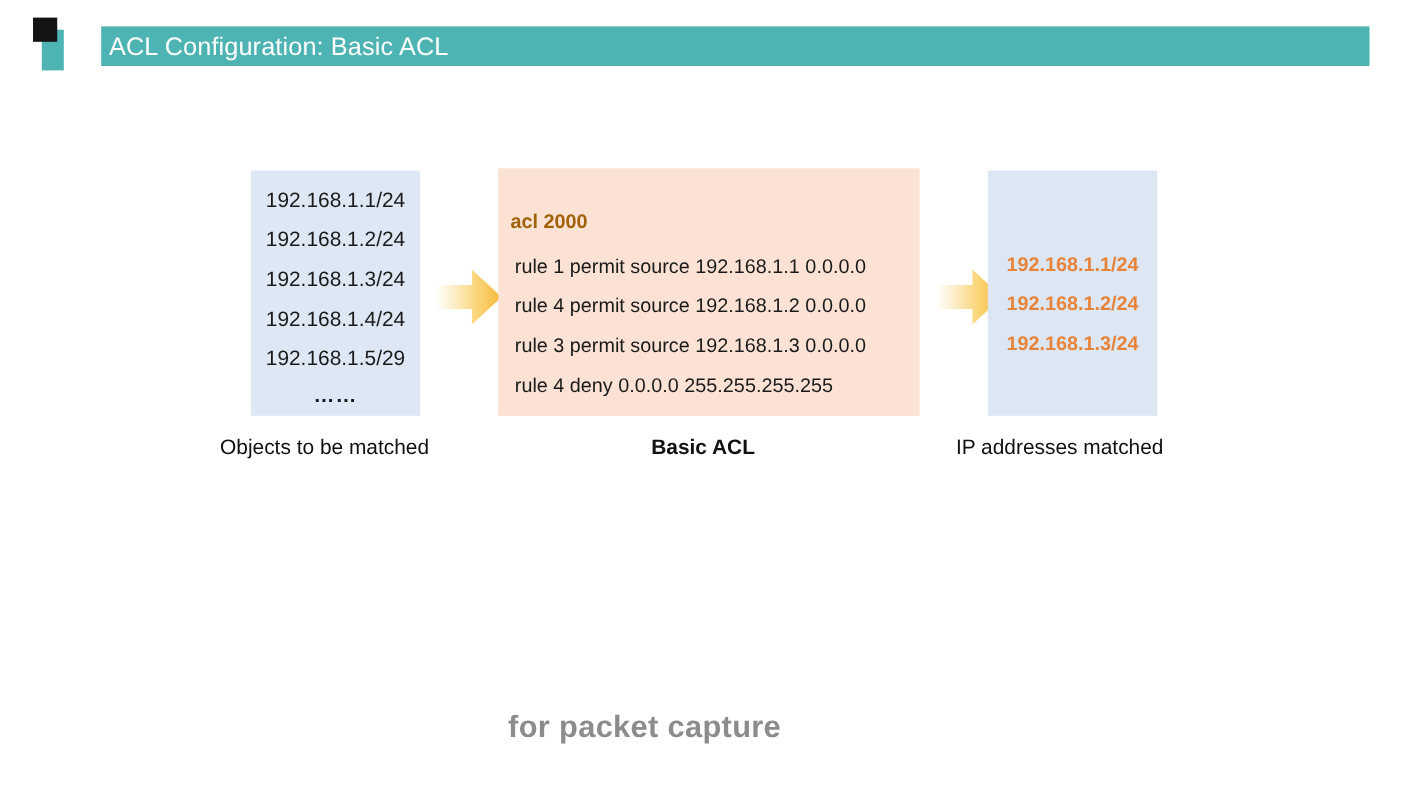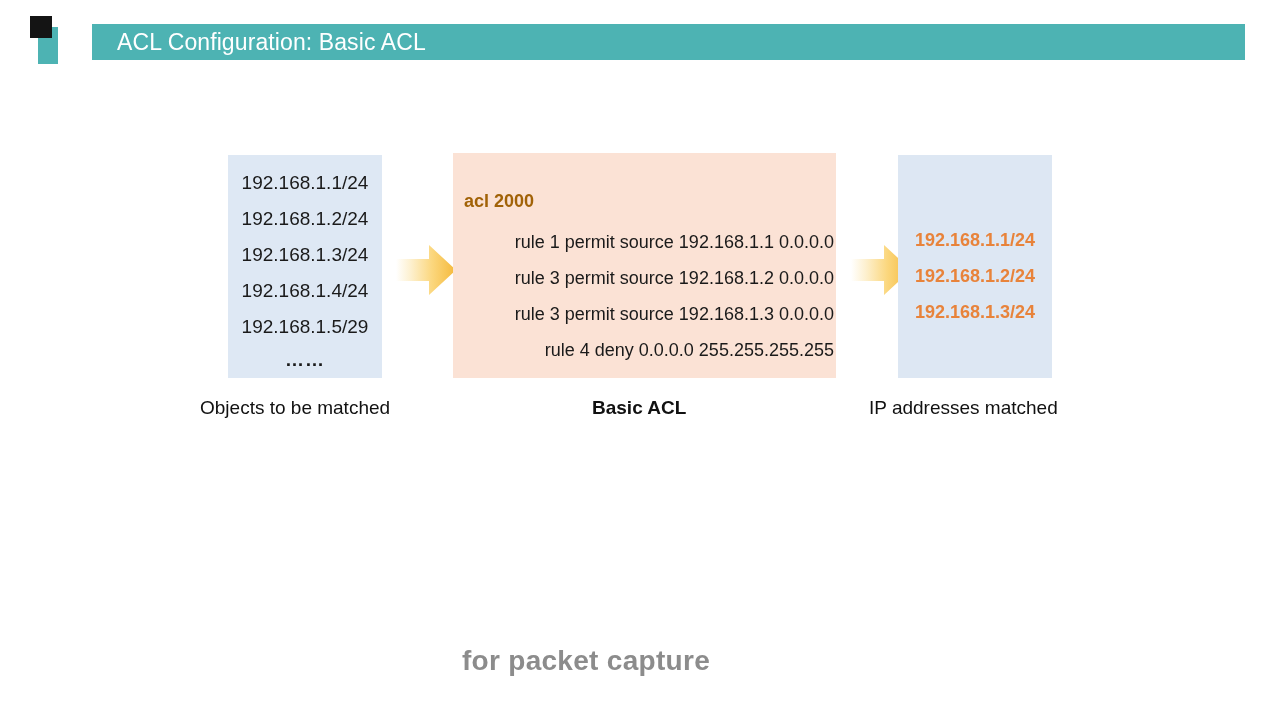--- a/index.html
+++ b/index.html
@@ -40,21 +40,21 @@
     position: absolute;
     left: 92px;
     top: 24px;
     width: 1153px;
     height: 36px;
     background: #4DB3B3;
     z-index: 1;
   }
   #header-title {
     position: absolute;
-    left: 117px;
+    left: 99px;
     top: 24px;
     height: 28px;
     line-height: 36px;
     font-size: 23px;
     color: #ffffff;
     letter-spacing: 0.1px;
     white-space: nowrap;
     z-index: 4;
   }
 
@@ -121,21 +121,20 @@
   }
   #acl-title {
     font-size: 18px;
     font-weight: bold;
     color: #a16207;
     line-height: 26px;
     white-space: nowrap;
   }
   #acl-rules {
     margin-top: 10px;
-    text-align: right;
   }
   #acl-rules .rule-line {
     font-size: 18px;
     color: #1a1a1a;
     line-height: 36px;
     height: 36px;
     padding-left: 4px;
     white-space: nowrap;
   }
 
@@ -221,21 +220,21 @@
     </linearGradient>
   </defs>
   <path d="M0,16 L33,16 L33,2 L60,27 L33,52 L33,38 L0,38 Z" fill="url(#arrowGrad1)"></path>
 </svg>
 
 <div class="panel" id="acl-box"></div>
 <div id="acl-content">
   <div id="acl-title">acl 2000</div>
   <div id="acl-rules">
     <div class="rule-line">rule 1 permit source 192.168.1.1 0.0.0.0</div>
-    <div class="rule-line">rule 3 permit source 192.168.1.2 0.0.0.0</div>
+    <div class="rule-line">rule 4 permit source 192.168.1.2 0.0.0.0</div>
     <div class="rule-line">rule 3 permit source 192.168.1.3 0.0.0.0</div>
     <div class="rule-line">rule 4 deny 0.0.0.0 255.255.255.255</div>
   </div>
 </div>
 <div class="caption" id="caption-middle">Basic ACL</div>
 
 <svg class="arrow" id="arrow-2" viewBox="0 0 60 54">
   <defs>
     <linearGradient id="arrowGrad2" x1="0" y1="0" x2="1" y2="0">
       <stop offset="0%" stop-color="#FFFFFF" stop-opacity="1"></stop>

